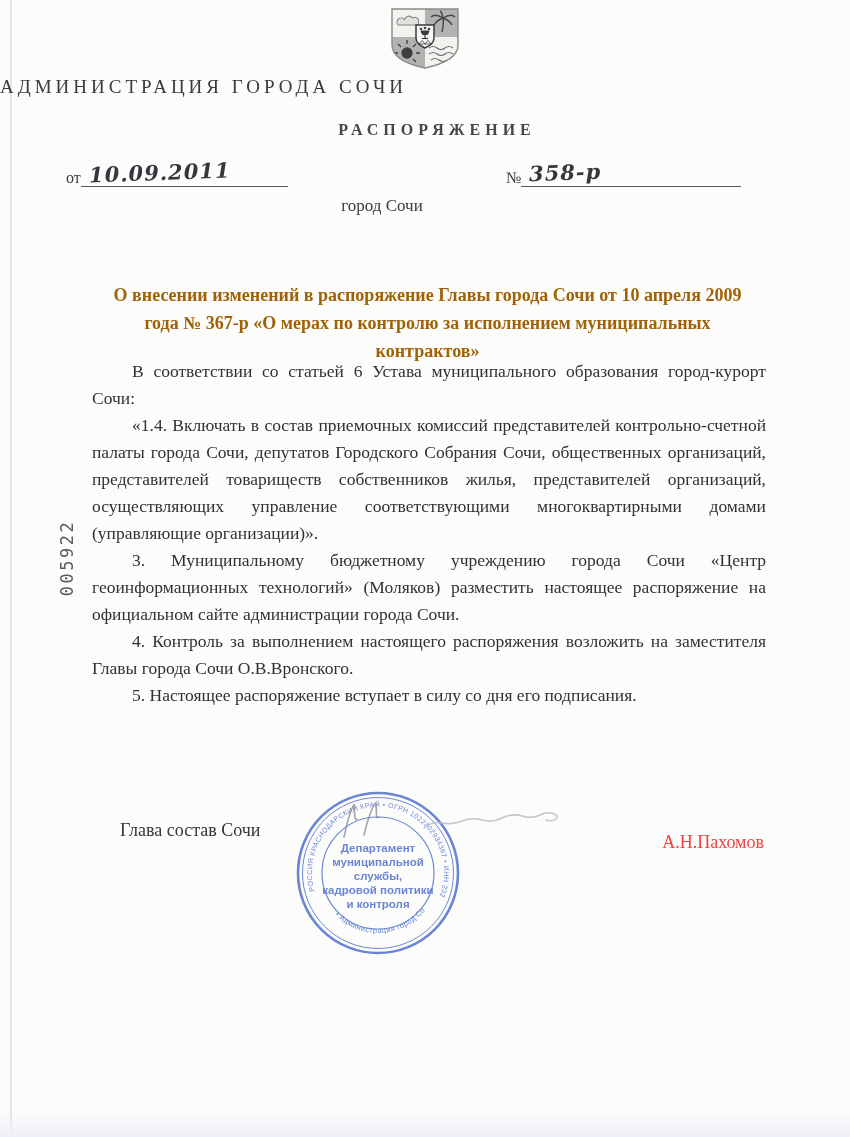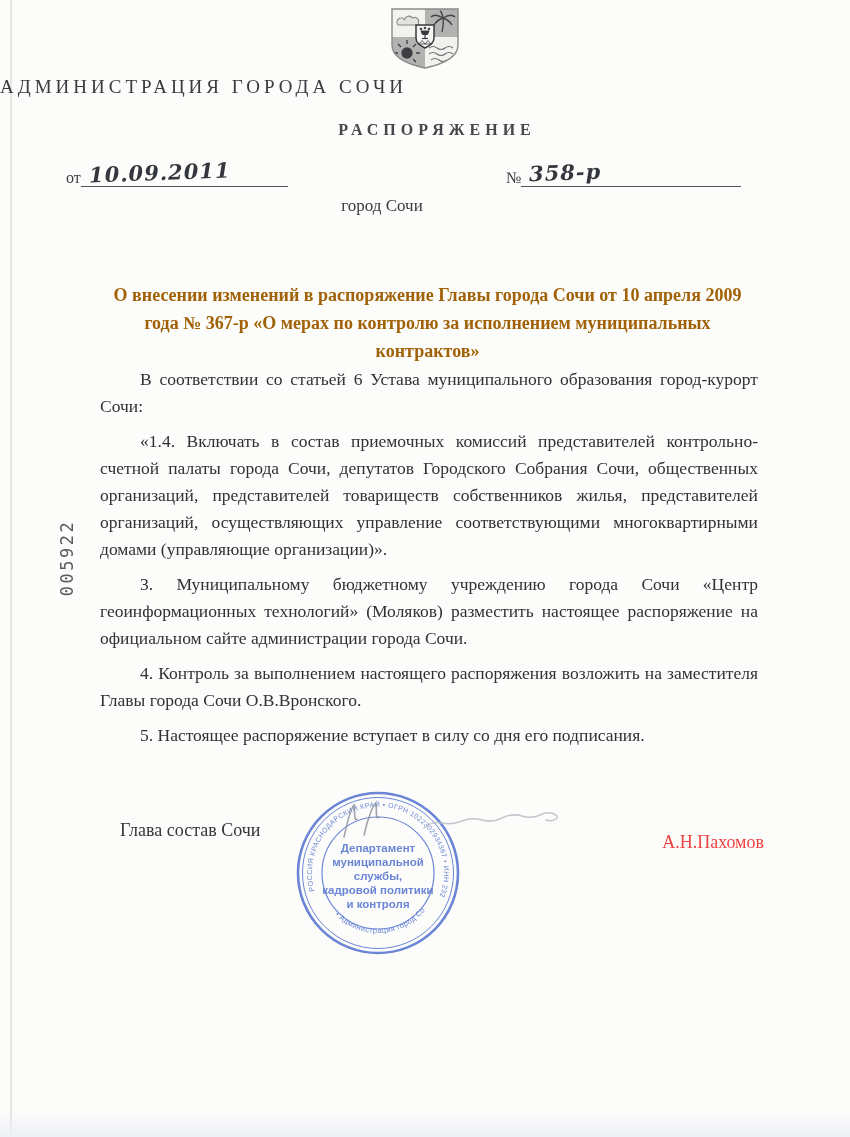--- a/index.html
+++ b/index.html
@@ -40,21 +40,21 @@
     font-size:17px;color:#3a3b41;
   }
   .doc-title{
     position:absolute;left:100px;top:250px;width:655px;text-align:center;
     font-size:18px;font-weight:bold;line-height:28px;color:#a16207;margin-top:31px;
   }
   .doc-body{
     position:absolute;left:92px;top:358px;width:674px;
     font-size:17.5px;line-height:27px;text-align:justify;color:#303137;
   }
-  .doc-body p{margin:8px;text-indent:40px;}
+  .doc-body p{margin:0;text-indent:40px;}
   .serial{
     position:absolute;left:8px;top:547px;width:120px;height:22px;
     transform:rotate(-90deg);text-align:center;
     font-family:"DejaVu Sans Mono", monospace;font-size:17px;
     letter-spacing:2.5px;color:#5b5b5d;
   }
   .sig-row{position:absolute;left:0;top:820px;width:850px;}
   .sig-position{position:absolute;left:120px;top:0;font-size:18px;color:#35363c;}
   .sig-name{position:absolute;right:86px;top:12px;font-size:18px;color:#ef4444;text-align:center;}
   .stamp{position:absolute;left:293px;top:788px;width:170px;height:170px;}

